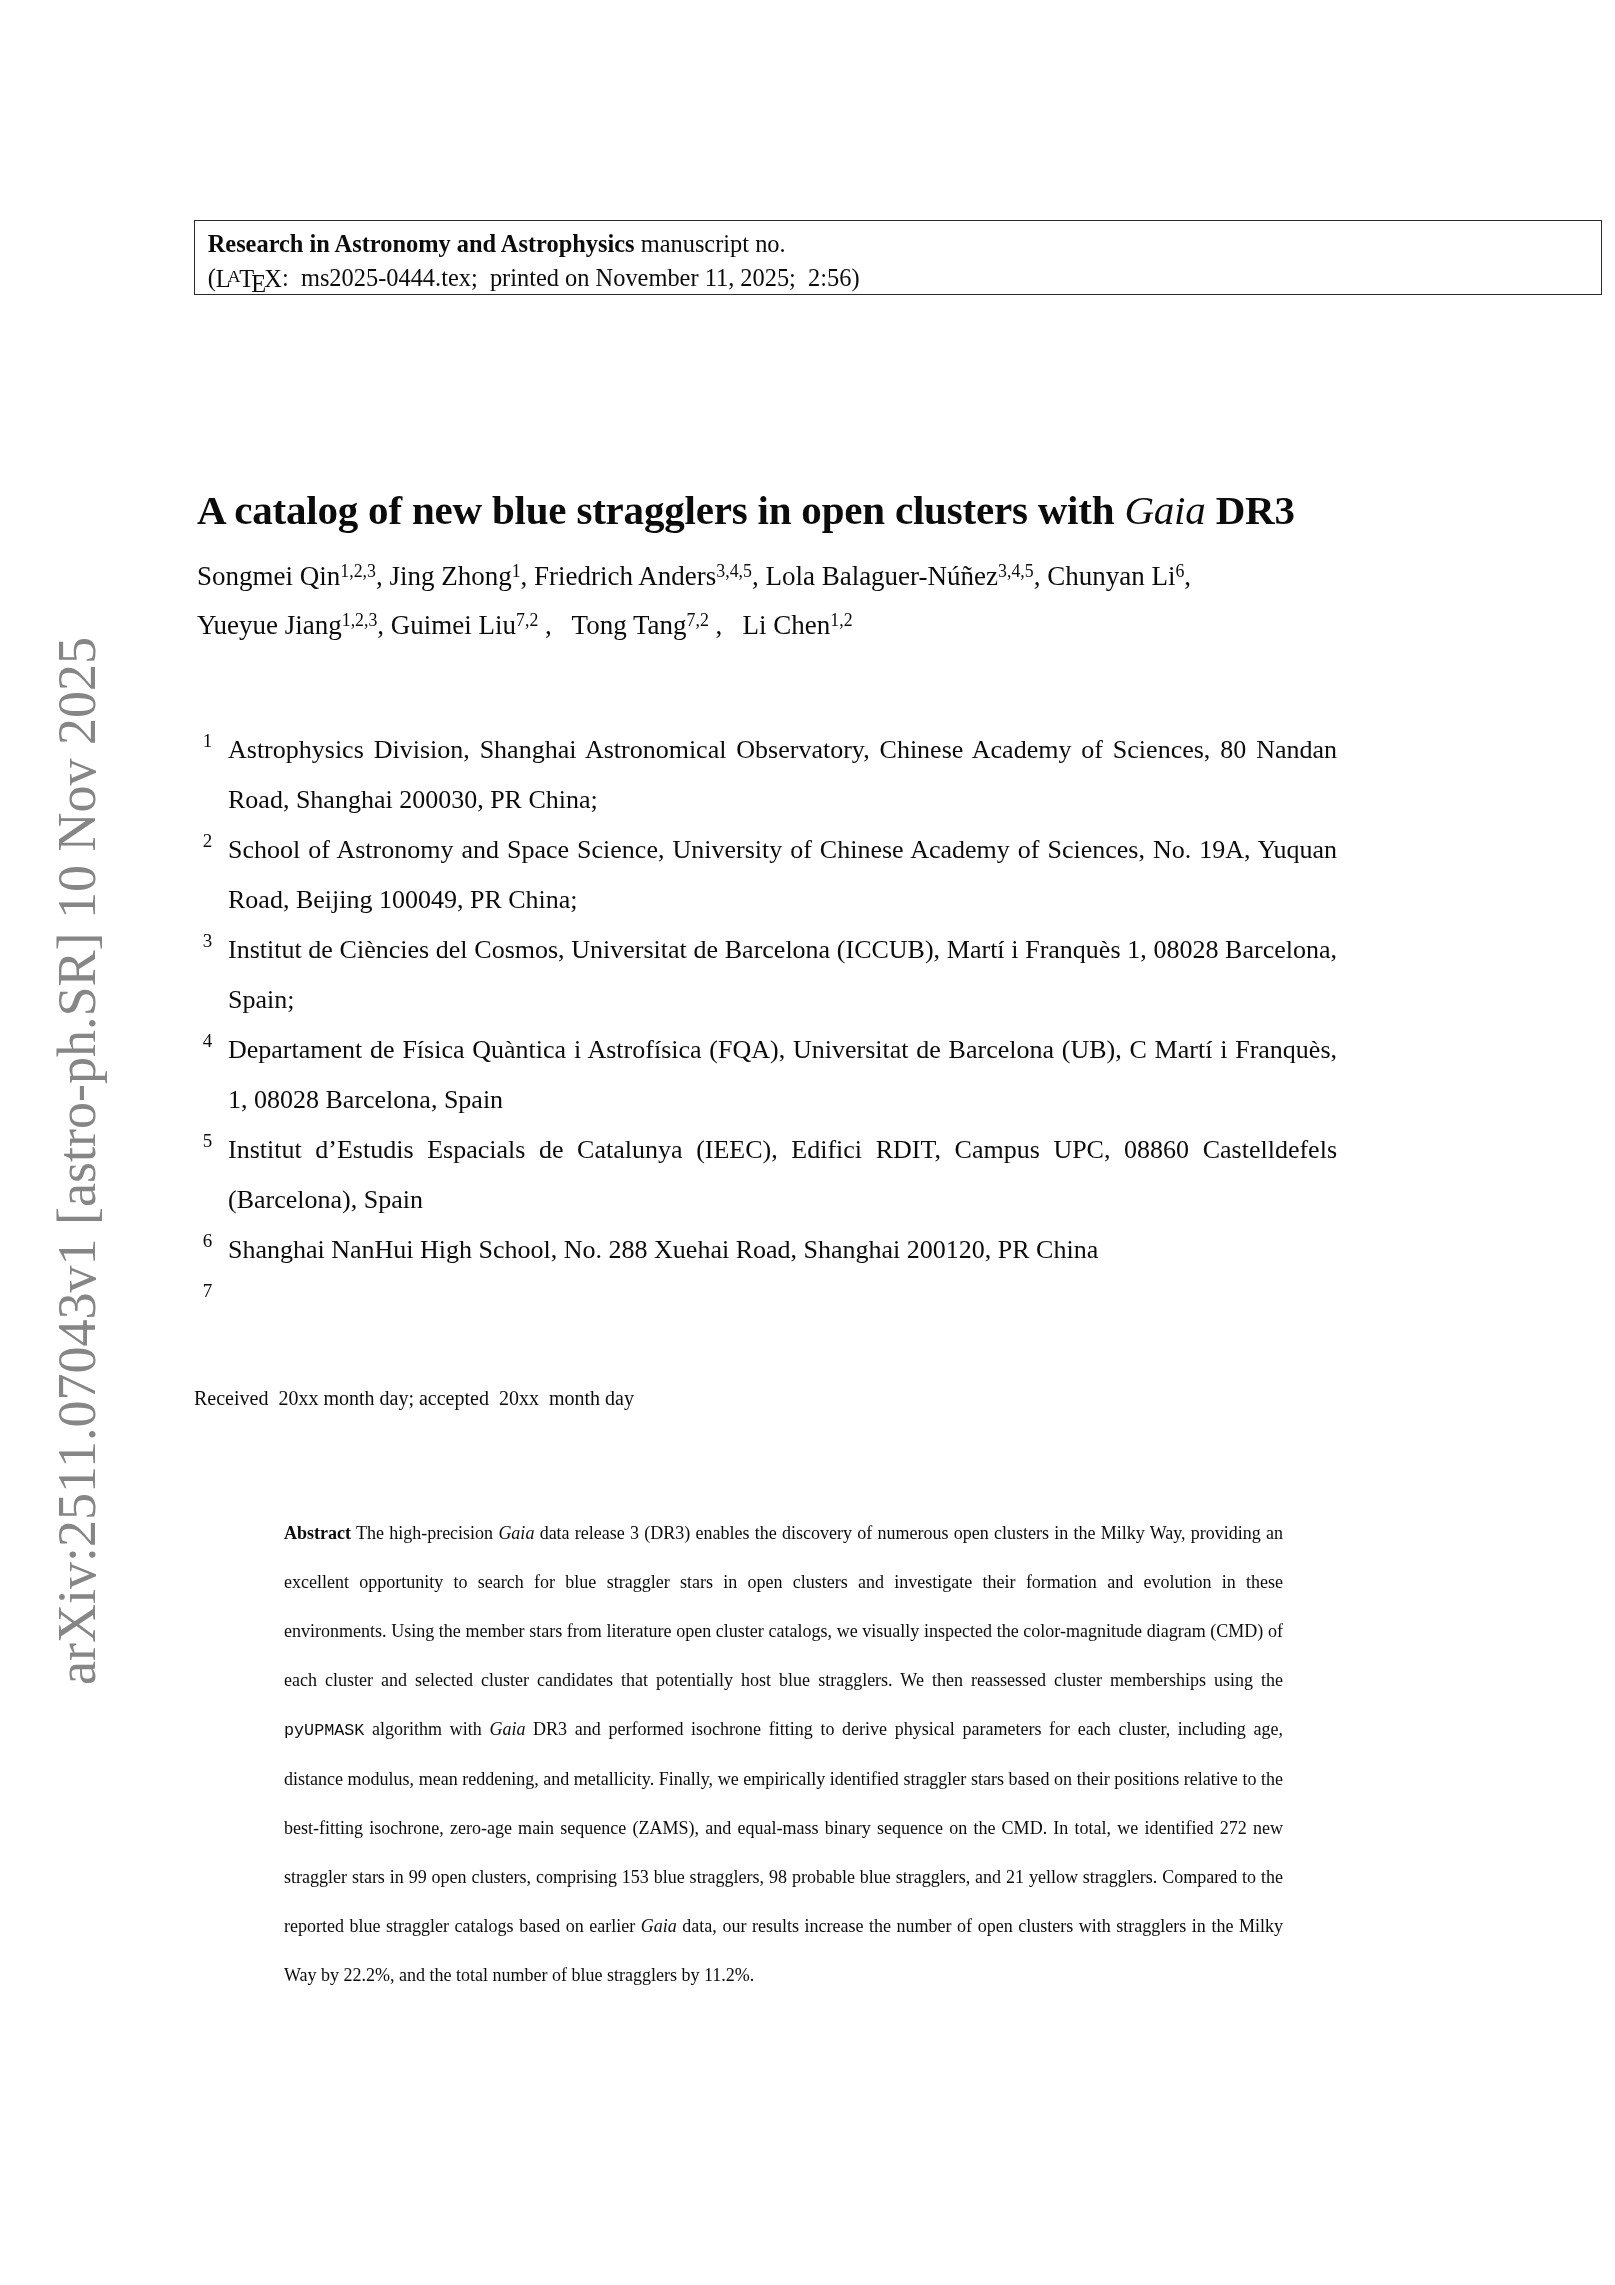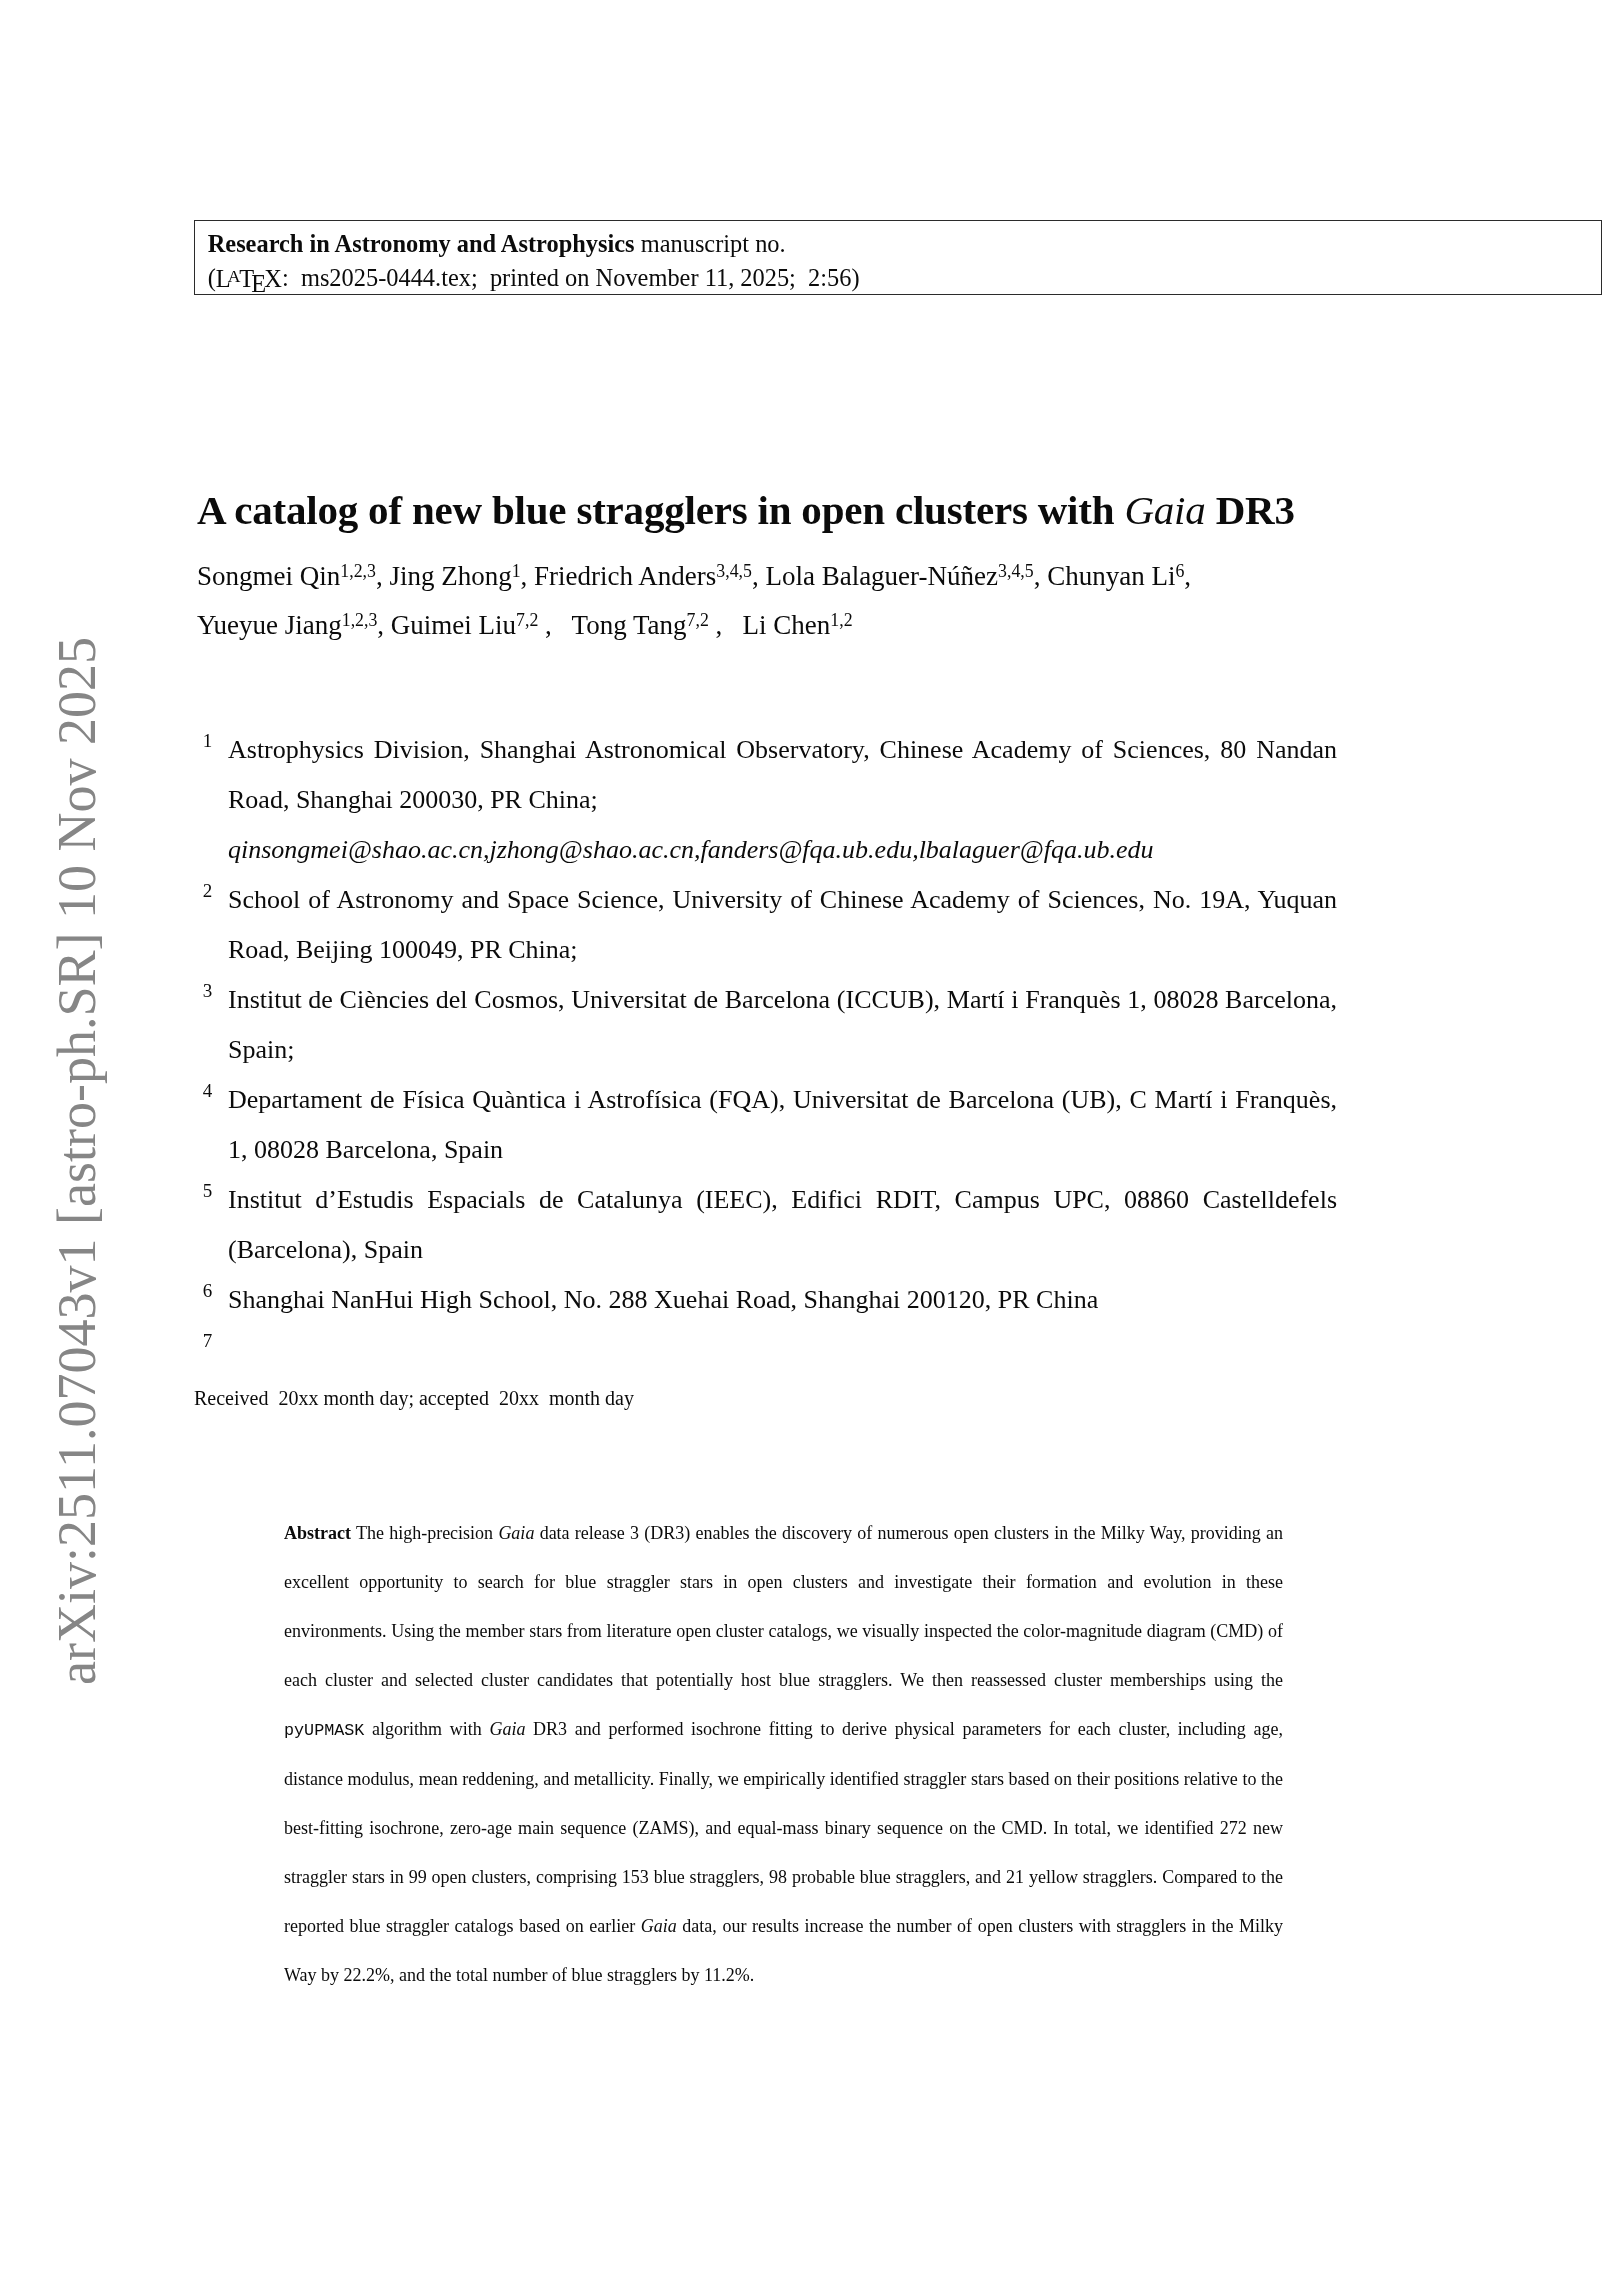--- a/index.html
+++ b/index.html
@@ -100,21 +100,21 @@
   <div class="header-box">
     <div class="header-line"><span class="journal-name">Research in Astronomy and Astrophysics</span><span> manuscript no.</span></div>
     <div class="header-line"><span>(</span><span><span class="lx lx0">L</span><span class="lx lx1">A</span><span class="lx lx2">T</span><span class="lx lx3">E</span><span class="lx lx4">X</span></span><span>:  ms2025-0444.tex;  printed on November 11, 2025;  2:56)</span></div>
   </div>
 
   <h1 class="title"><span class="run-n">A catalog of new blue stragglers in open clusters with </span><span class="run-i">Gaia</span><span class="run-n"> DR3</span></h1>
 
   <div class="authors"><div class="author-line"><span>Songmei Qin</span><sup>1,2,3</sup><span>, </span><span>Jing Zhong</span><sup>1</sup><span>, </span><span>Friedrich Anders</span><sup>3,4,5</sup><span>, </span><span>Lola Balaguer-Núñez</span><sup>3,4,5</sup><span>, </span><span>Chunyan Li</span><sup>6</sup><span>,</span></div><div class="author-line"><span>Yueyue Jiang</span><sup>1,2,3</sup><span>, </span><span>Guimei Liu</span><sup>7,2</sup><span> ,   </span><span>Tong Tang</span><sup>7,2</sup><span> ,   </span><span>Li Chen</span><sup>1,2</sup><span></span></div></div>
 
   <div class="affils">
-      <div class="affil"><span class="anum">1</span><span>Astrophysics Division, Shanghai Astronomical Observatory, Chinese Academy of Sciences, 80 Nandan Road, Shanghai 200030, PR China;</span><div class="email">qinsongmei@shao.ac.cn,jzhong@shao.ac.cn,fanders@fqa.ub.edu,lbalaguer@fqa.ub.edu</div></div>
+      <div class="affil"><span class="anum">1</span><span>Astrophysics Division, Shanghai Astronomical Observatory, Chinese Academy of Sciences, 80 Nandan Road, Shanghai 200030, PR China;</span></div>
       <div class="affil"><span class="anum">2</span><span>School of Astronomy and Space Science, University of Chinese Academy of Sciences, No. 19A, Yuquan Road, Beijing 100049, PR China;</span></div>
       <div class="affil"><span class="anum">3</span><span>Institut de Ciències del Cosmos, Universitat de Barcelona (ICCUB), Martí i Franquès 1, 08028 Barcelona, Spain;</span></div>
       <div class="affil"><span class="anum">4</span><span>Departament de Física Quàntica i Astrofísica (FQA), Universitat de Barcelona (UB), C Martí i Franquès, 1, 08028 Barcelona, Spain</span></div>
       <div class="affil"><span class="anum">5</span><span>Institut d’Estudis Espacials de Catalunya (IEEC), Edifici RDIT, Campus UPC, 08860 Castelldefels (Barcelona), Spain</span></div>
       <div class="affil"><span class="anum">6</span><span>Shanghai NanHui High School, No. 288 Xuehai Road, Shanghai 200120, PR China</span></div>
       <div class="affil"><span class="anum">7</span></div>
     </div>
 
   <div class="received">Received  20xx month day; accepted  20xx  month day</div>
 

